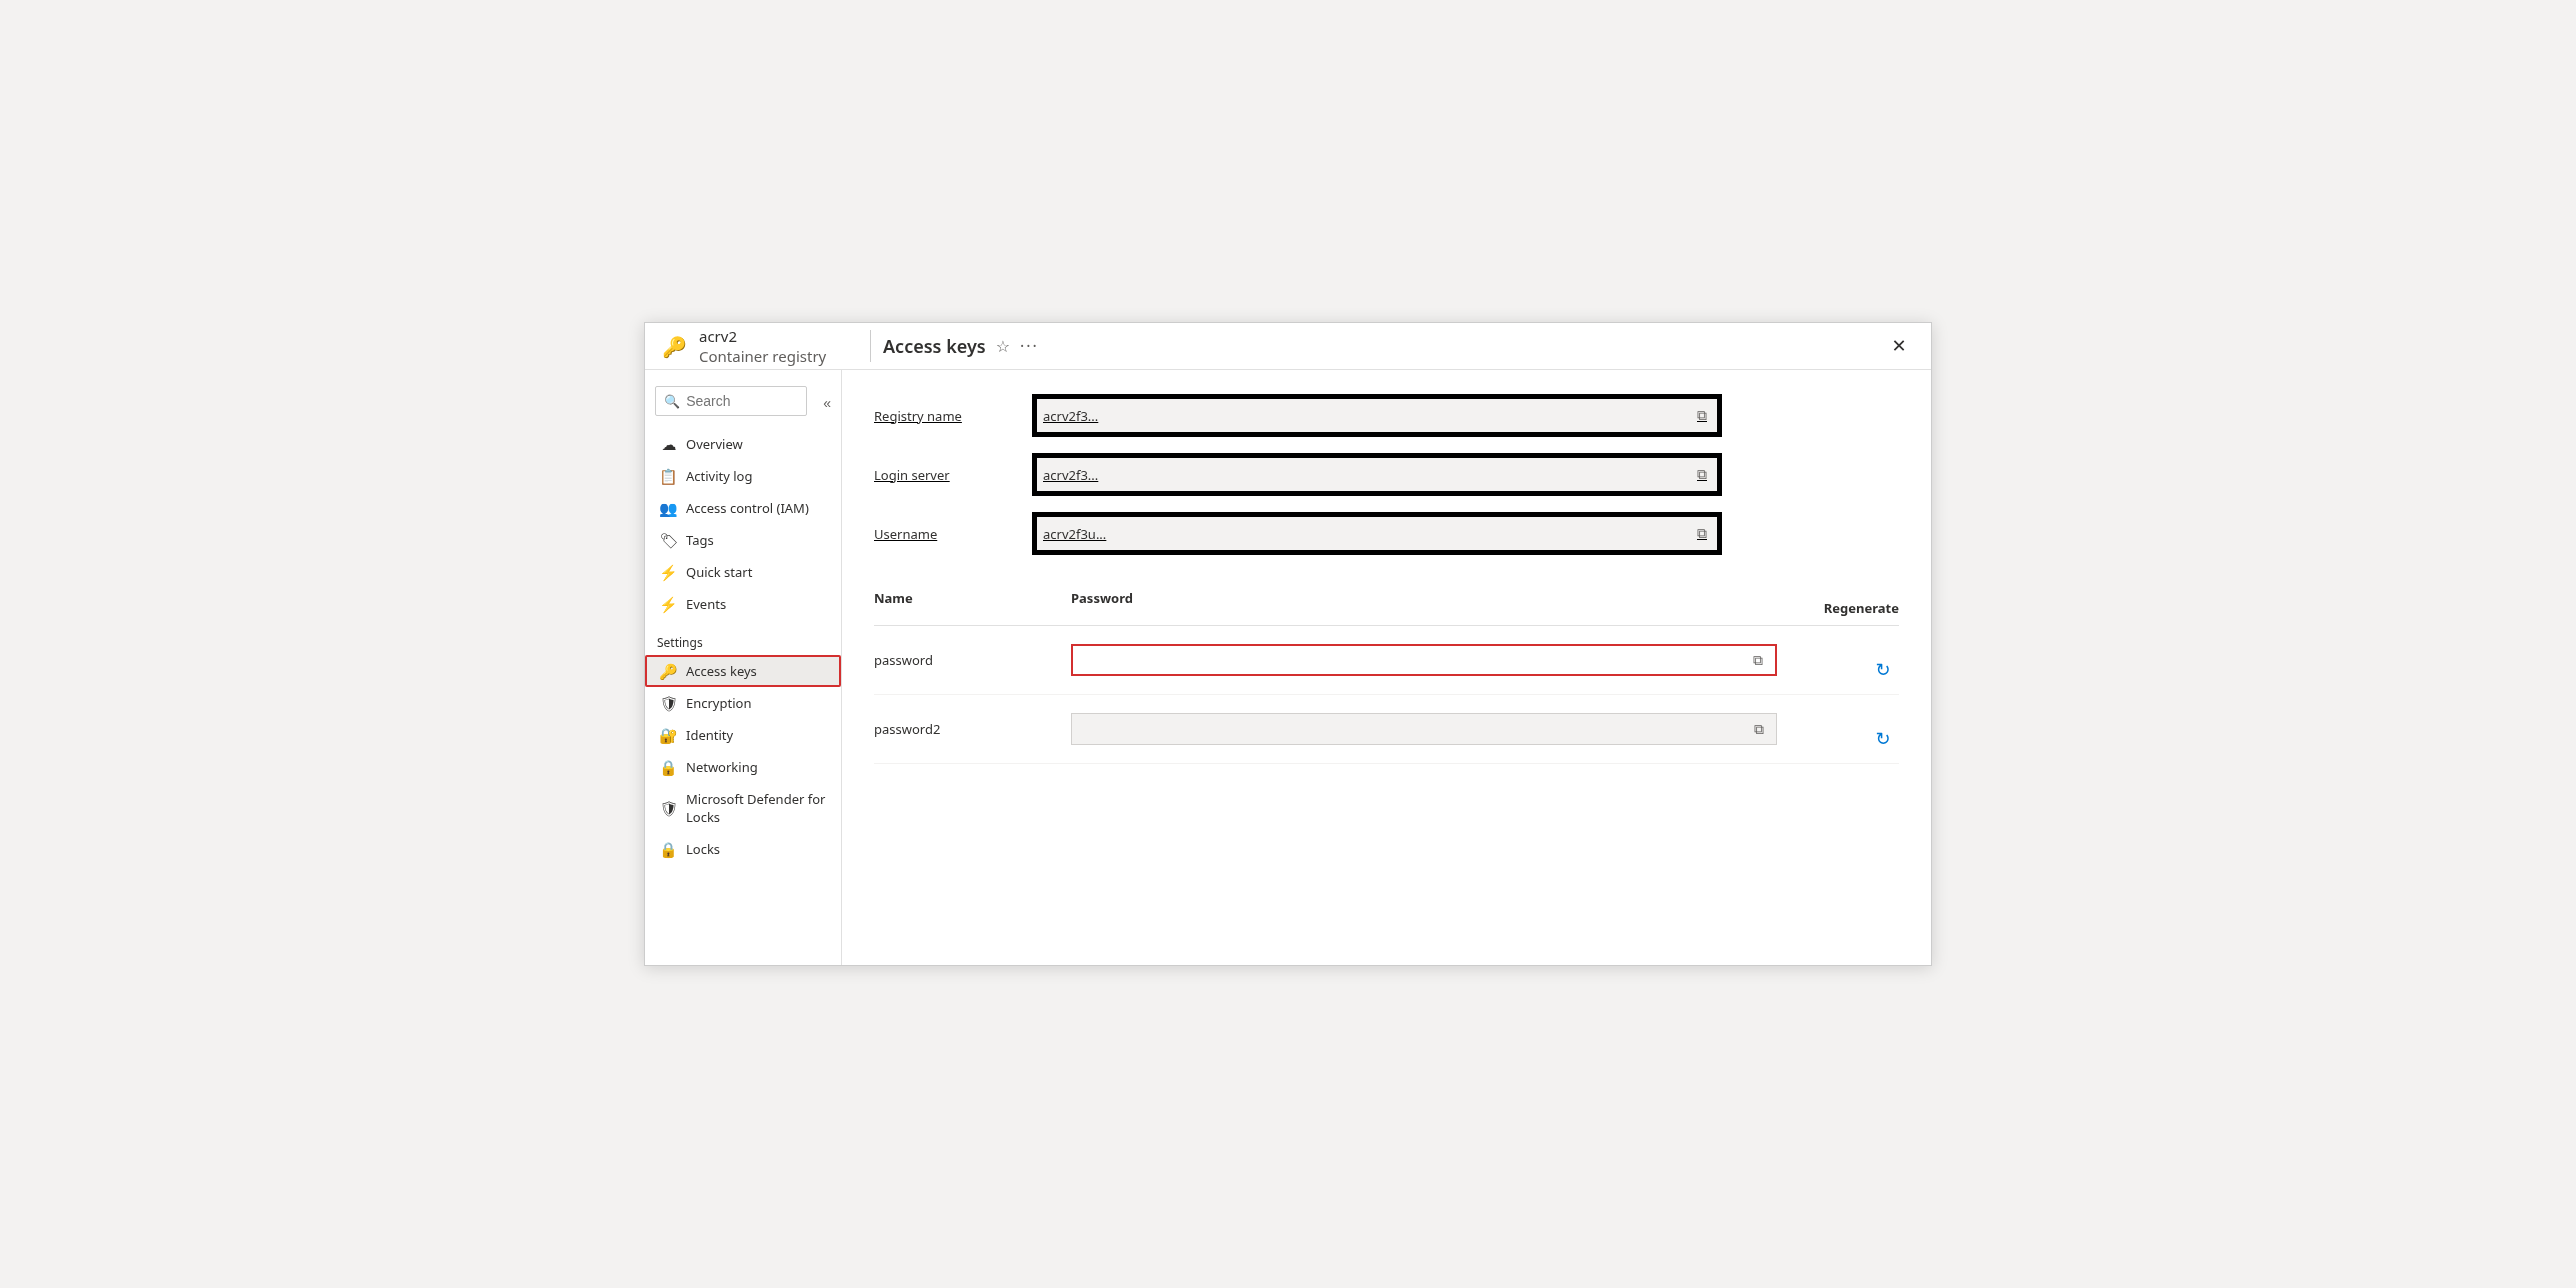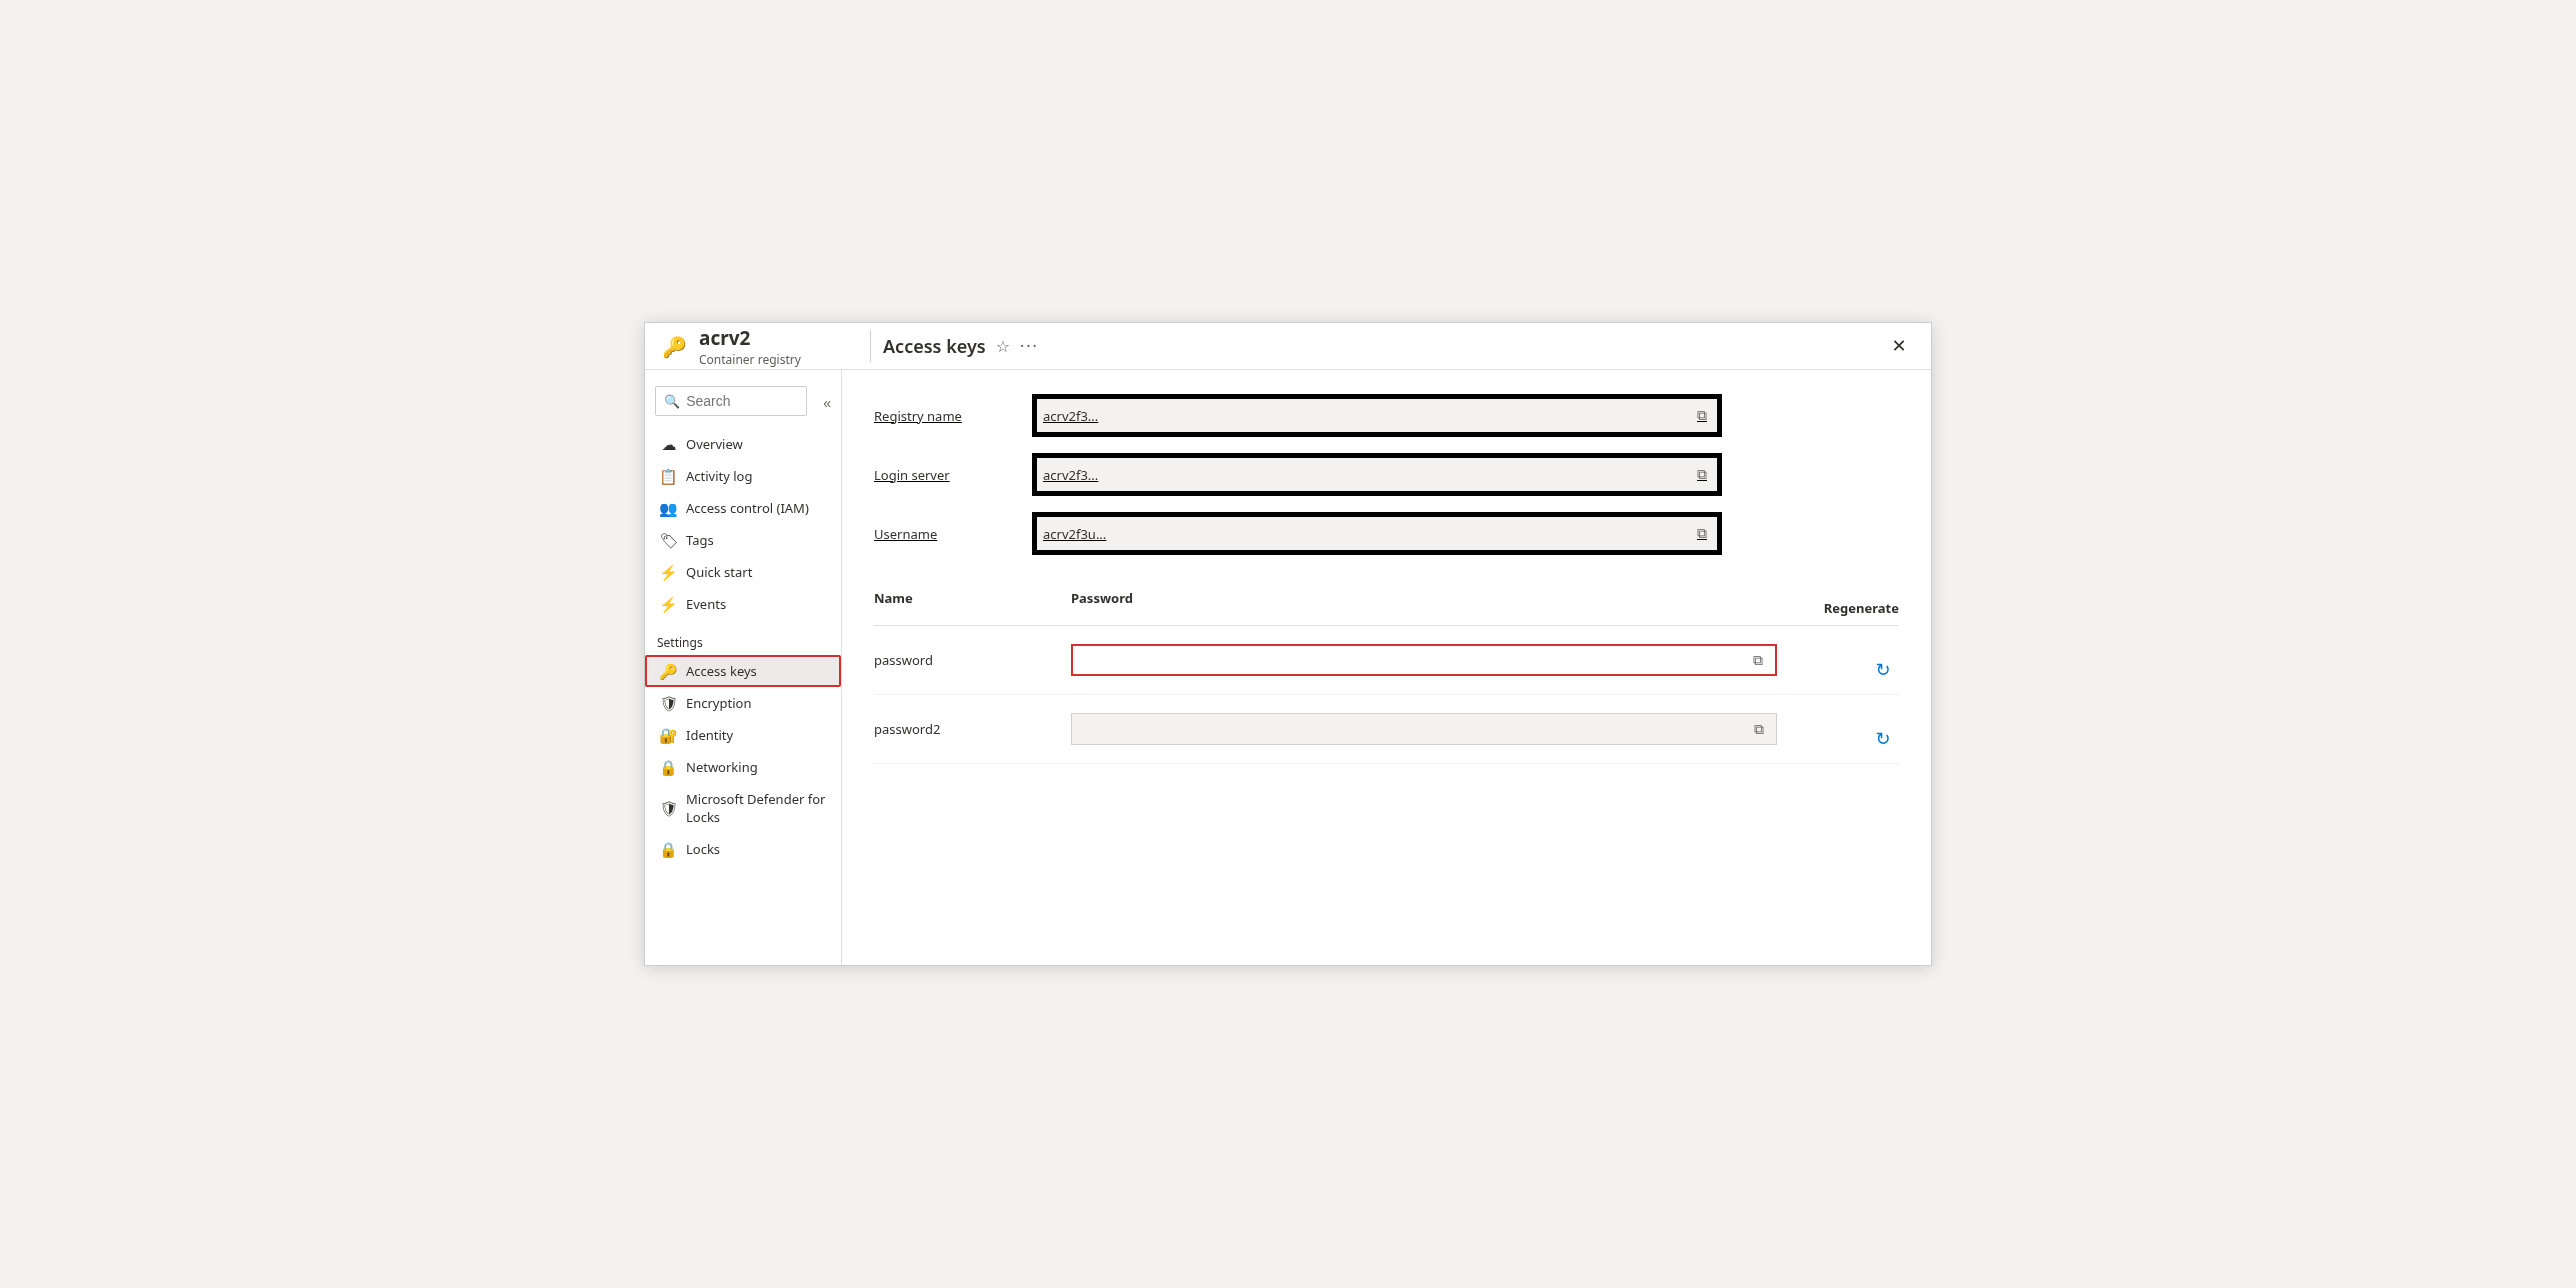--- a/index.html
+++ b/index.html
@@ -40,26 +40,26 @@
     }
     .app-icon {
       width: 28px;
       height: 28px;
       display: flex;
       align-items: center;
       justify-content: center;
       font-size: 20px;
     }
     .app-title {
-      font-size: 19px;
-      font-weight: 700;
+      font-size: 15px;
+      font-weight: 400;
       color: #323130;
     }
     .app-subtitle {
-      font-size: 12px;
+      font-size: 15px;
       color: #605e5c;
     }
     .divider-v {
       width: 1px;
       height: 32px;
       background: #ccc;
       margin: 0 12px;
     }
     .page-title-bar {
       display: flex;

